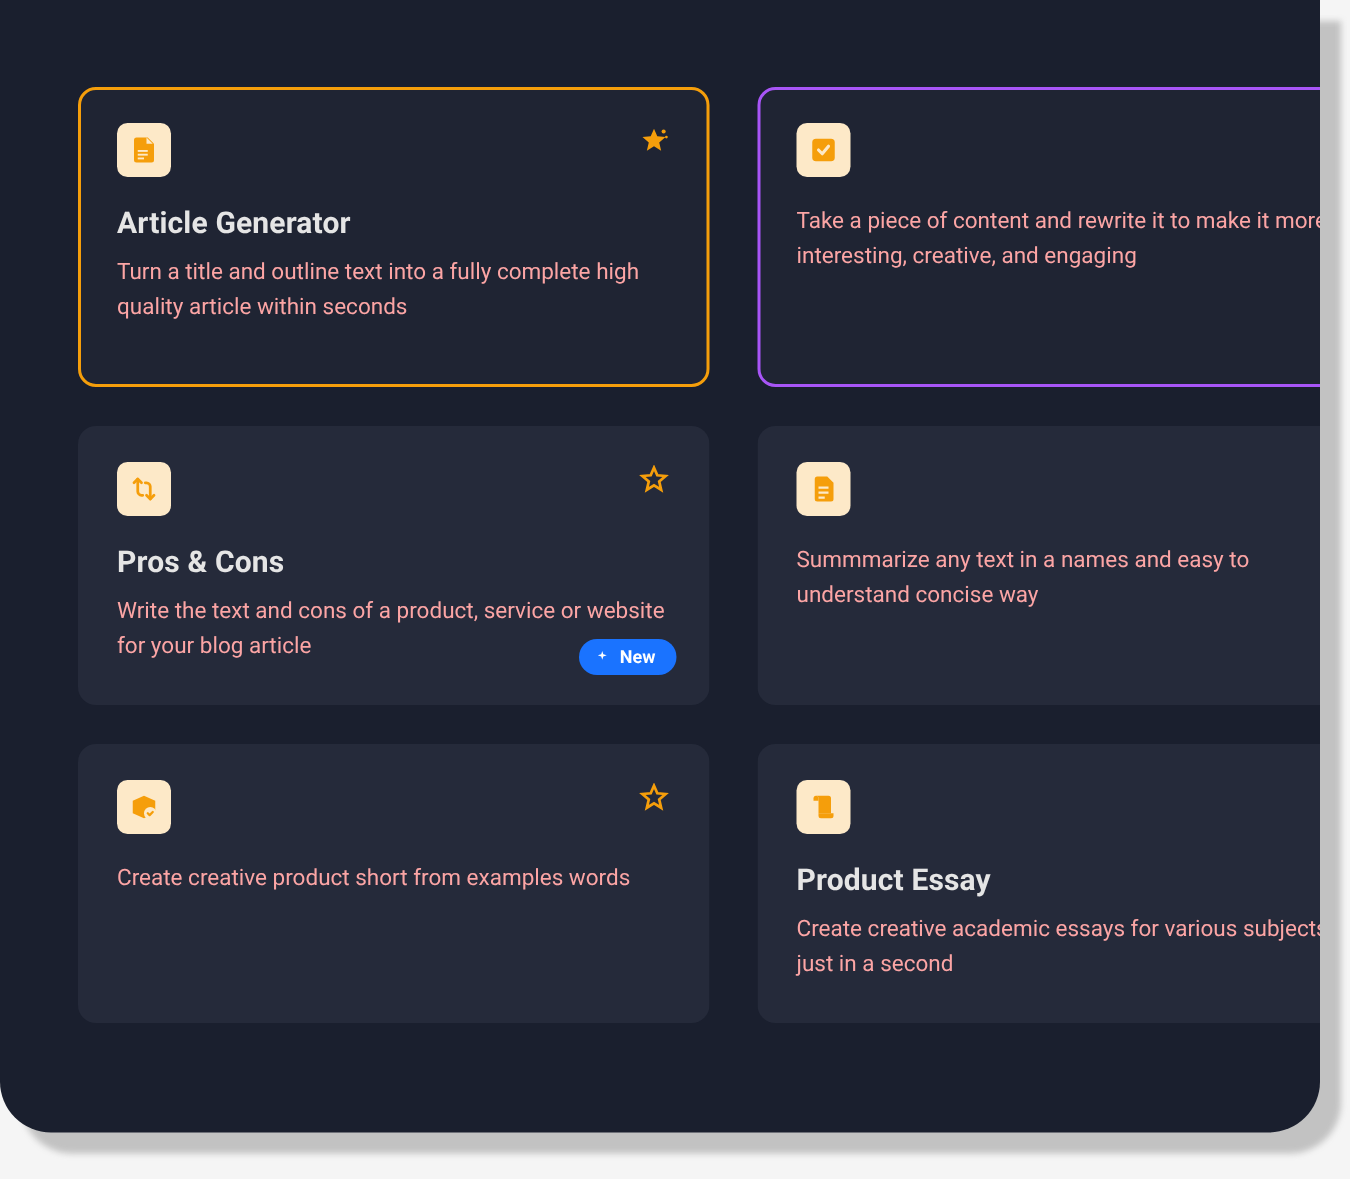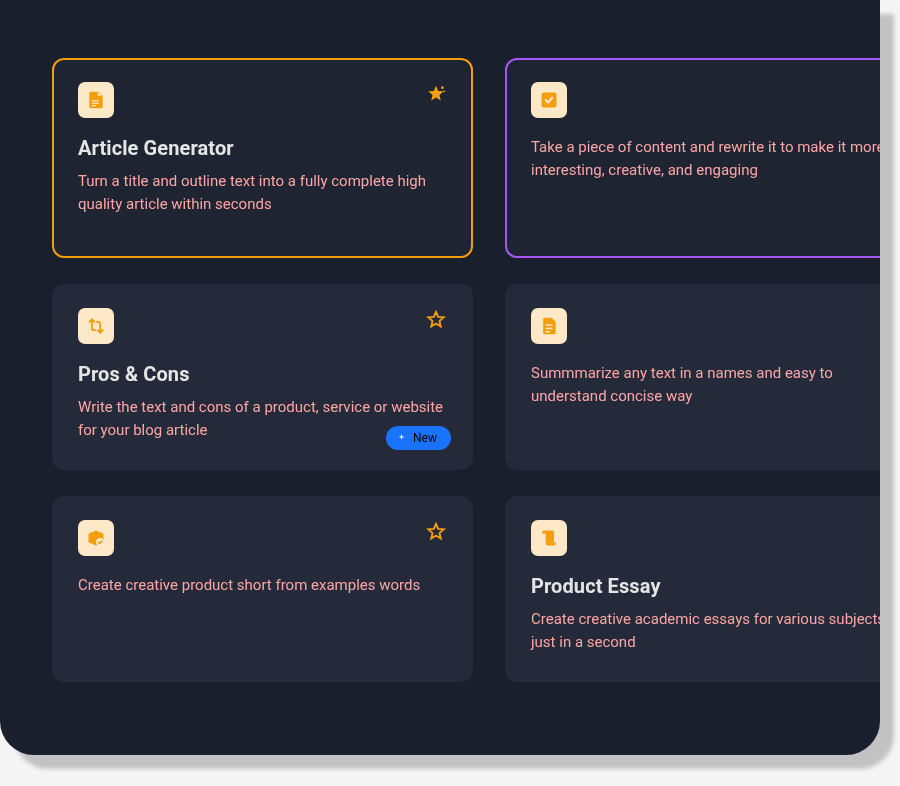--- a/index.html
+++ b/index.html
@@ -96,23 +96,23 @@
       align-items: center;
       justify-content: center;
       cursor: pointer;
     }
     .star-btn svg { width: 22px; height: 22px; }
     .badge-new {
       position: absolute;
       bottom: 18px;
       right: 20px;
       background: #1a73ff;
-      color: #000000;
+      color: #ffffff;
       font-size: 12px;
-      font-weight: 400;
+      font-weight: 700;
       padding: 5px 14px 5px 10px;
       border-radius: 14px;
       display: flex;
       align-items: center;
       gap: 6px;
       cursor: default;
     }
     .badge-new svg { width: 11px; height: 11px; }
   </style>
 </head>

